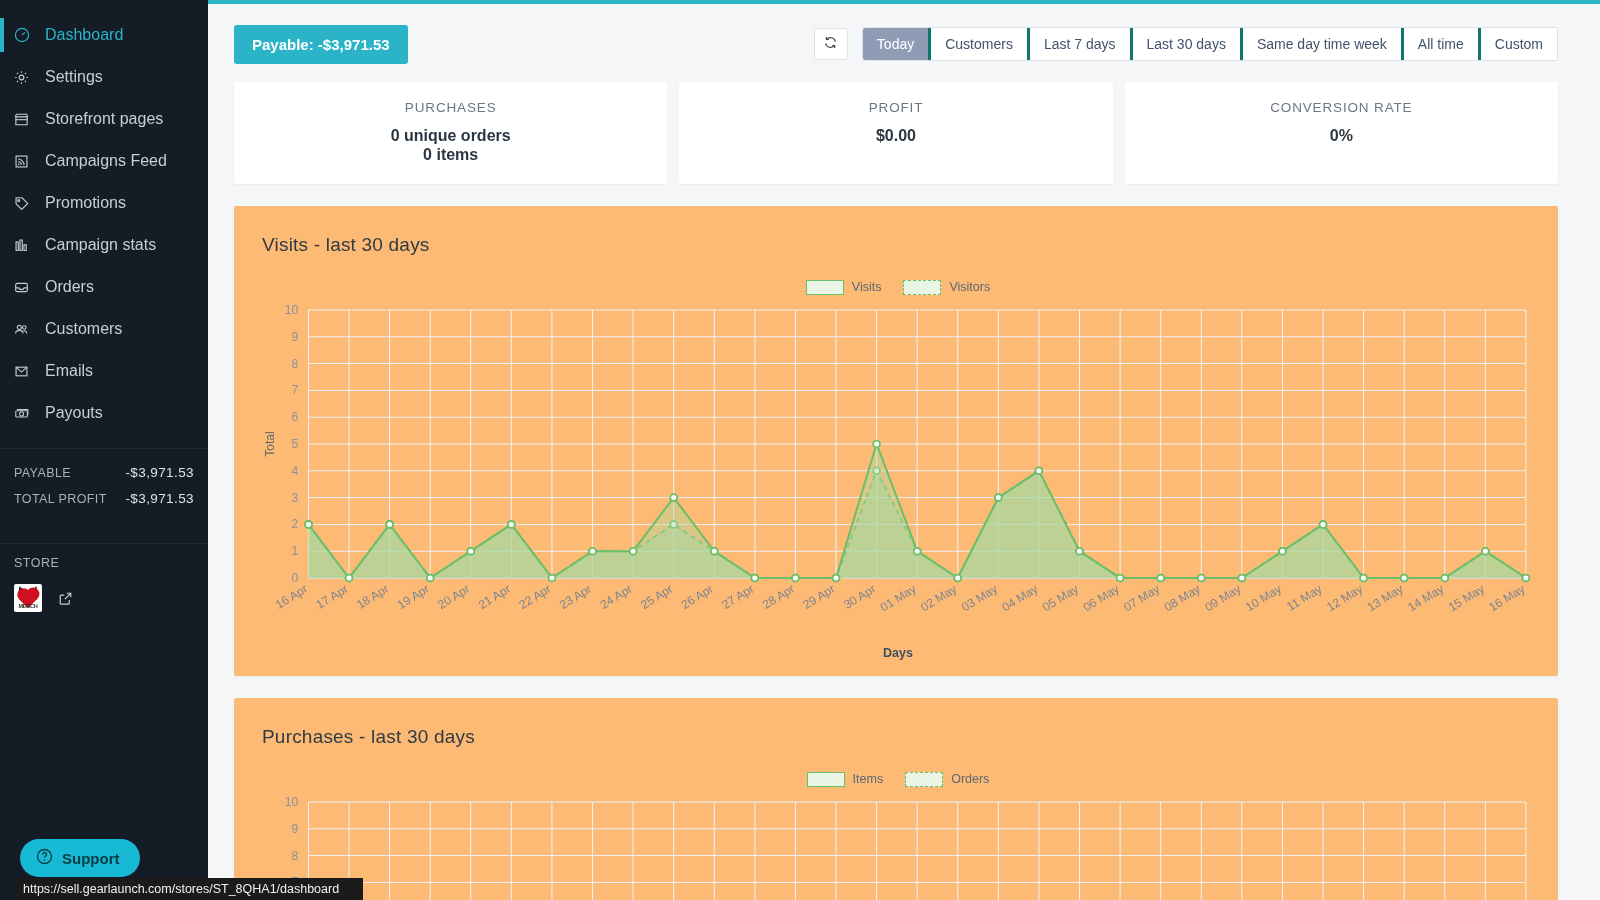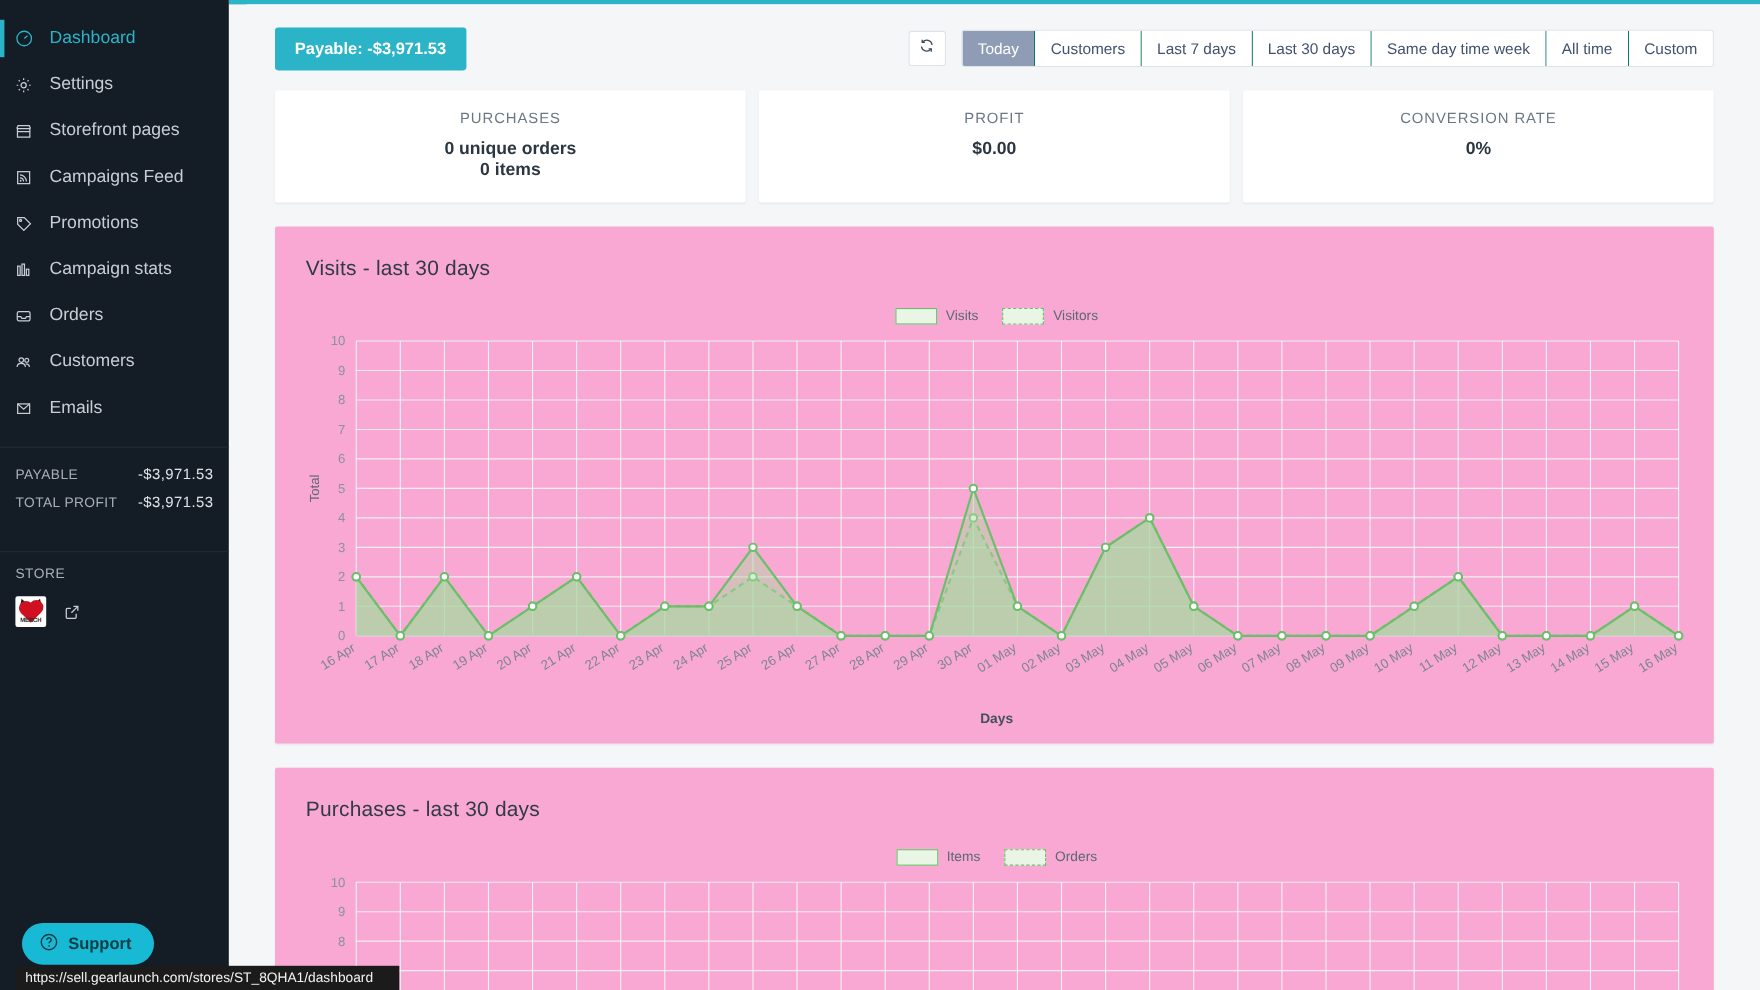--- a/index.html
+++ b/index.html
@@ -100,21 +100,21 @@
   .status-bar {
     position: absolute; left: 15px; bottom: 0; height: 22px;
     background: #1b1b1b; color: #f1f1f1;
     font-size: 12.5px; display: flex; align-items: center;
     padding: 0 8px; z-index: 40;
   }
 
   
   .main {
     position: absolute; left: 208px; top: 4px; right: 0; bottom: 0;
-    background: #f4f6f8; overflow: hidden; margin-left: 16px;
+    background: #f4f6f8; overflow: hidden;
   }
 
   .toolbar {
     display: flex; align-items: center; justify-content: space-between;
     padding: 18px 42px 0 26px; height: 62px;
   }
   .payable-pill {
     background: #2bb3c8; color: #fff;
     font-size: 15px; font-weight: bold;
     padding: 11px 18px; border-radius: 3px; cursor: pointer;
@@ -123,21 +123,21 @@
   .refresh-btn {
     width: 34px; height: 32px; background: #fff;
     border: 1px solid #dfe3e8; border-radius: 3px;
     display: flex; align-items: center; justify-content: center;
     cursor: pointer; color: #3e4a59;
   }
   .seg-group { display: flex; border: 1px solid #dfe3e8; border-radius: 3px; overflow: hidden; background: #fff; }
   .seg {
     padding: 0 14px; height: 32px; line-height: 32px;
     font-size: 14px; color: #42526e; background: #fff;
-    border-right: 1px solid #0f766e; cursor: pointer; white-space: nowrap;
+    border-right: 3px solid #0f766e; cursor: pointer; white-space: nowrap;
   }
   .seg:last-child { border-right: none; }
   .seg.active { background: #8f9cb5; color: #fff; }
 
   .cards {
     display: flex; gap: 12px; padding: 16px 42px 0 26px;
   }
   .card {
     flex: 1; background: #fff; border-radius: 2px;
     box-shadow: 0 1px 2px rgba(16,24,40,.06);
@@ -145,21 +145,21 @@
     min-height: 98px;
   }
   .card-title {
     font-size: 13.5px; color: #6b7785; letter-spacing: .85px;
     text-transform: uppercase; margin-bottom: 11px;
   }
   .card-val { font-size: 16px; font-weight: bold; color: #2b3641; line-height: 19px; }
 
   
   .panel {
-    background: #f9a8d4; margin: 22px 42px 0 26px;
+    background: #fdba74; margin: 22px 42px 0 26px;
     border-radius: 2px; box-shadow: 0 1px 2px rgba(16,24,40,.06);
     padding: 28px 24px 16px 28px; position: relative;
   }
   .panel-title {
     font-size: 19px; color: #2f3a45; font-weight: 400; letter-spacing: .2px;
   }
   .legend {
     display: flex; align-items: center; justify-content: center;
     gap: 22px; margin-top: 22px; height: 18px;
   }
@@ -275,20 +275,30 @@
       <div class="nav-item">
         <span class="ico">
           <svg width="15" height="15" viewBox="0 0 16 16" fill="none" stroke="currentColor" stroke-width="1.2">
             <rect x="2.2" y="3.4" width="11.6" height="9.2"></rect>
               <path d="M2.2 3.4L8 8.6l5.8-5.2"></path>
           </svg>
         </span>
         <span>Emails</span>
       </div>
 
+      <div class="nav-item">
+        <span class="ico">
+          <svg width="16" height="15" viewBox="0 0 18 16" fill="none" stroke="currentColor" stroke-width="1.2">
+            <rect x="2" y="5" width="13" height="7" rx="1.2"></rect>
+            <ellipse cx="8.5" cy="8.5" rx="2.2" ry="2.4"></ellipse>
+            <path d="M3.4 3.4h12.2v6.4"></path>
+          </svg>
+        </span>
+        <span>Payouts</span>
+      </div>
     </nav>
 
     <div class="sb-divider"></div>
 
     <div class="money-block">
       <div class="money-row">
         <span class="k">PAYABLE</span>
         <span class="v">-$3,971.53</span>
       </div>
       <div class="money-row">

